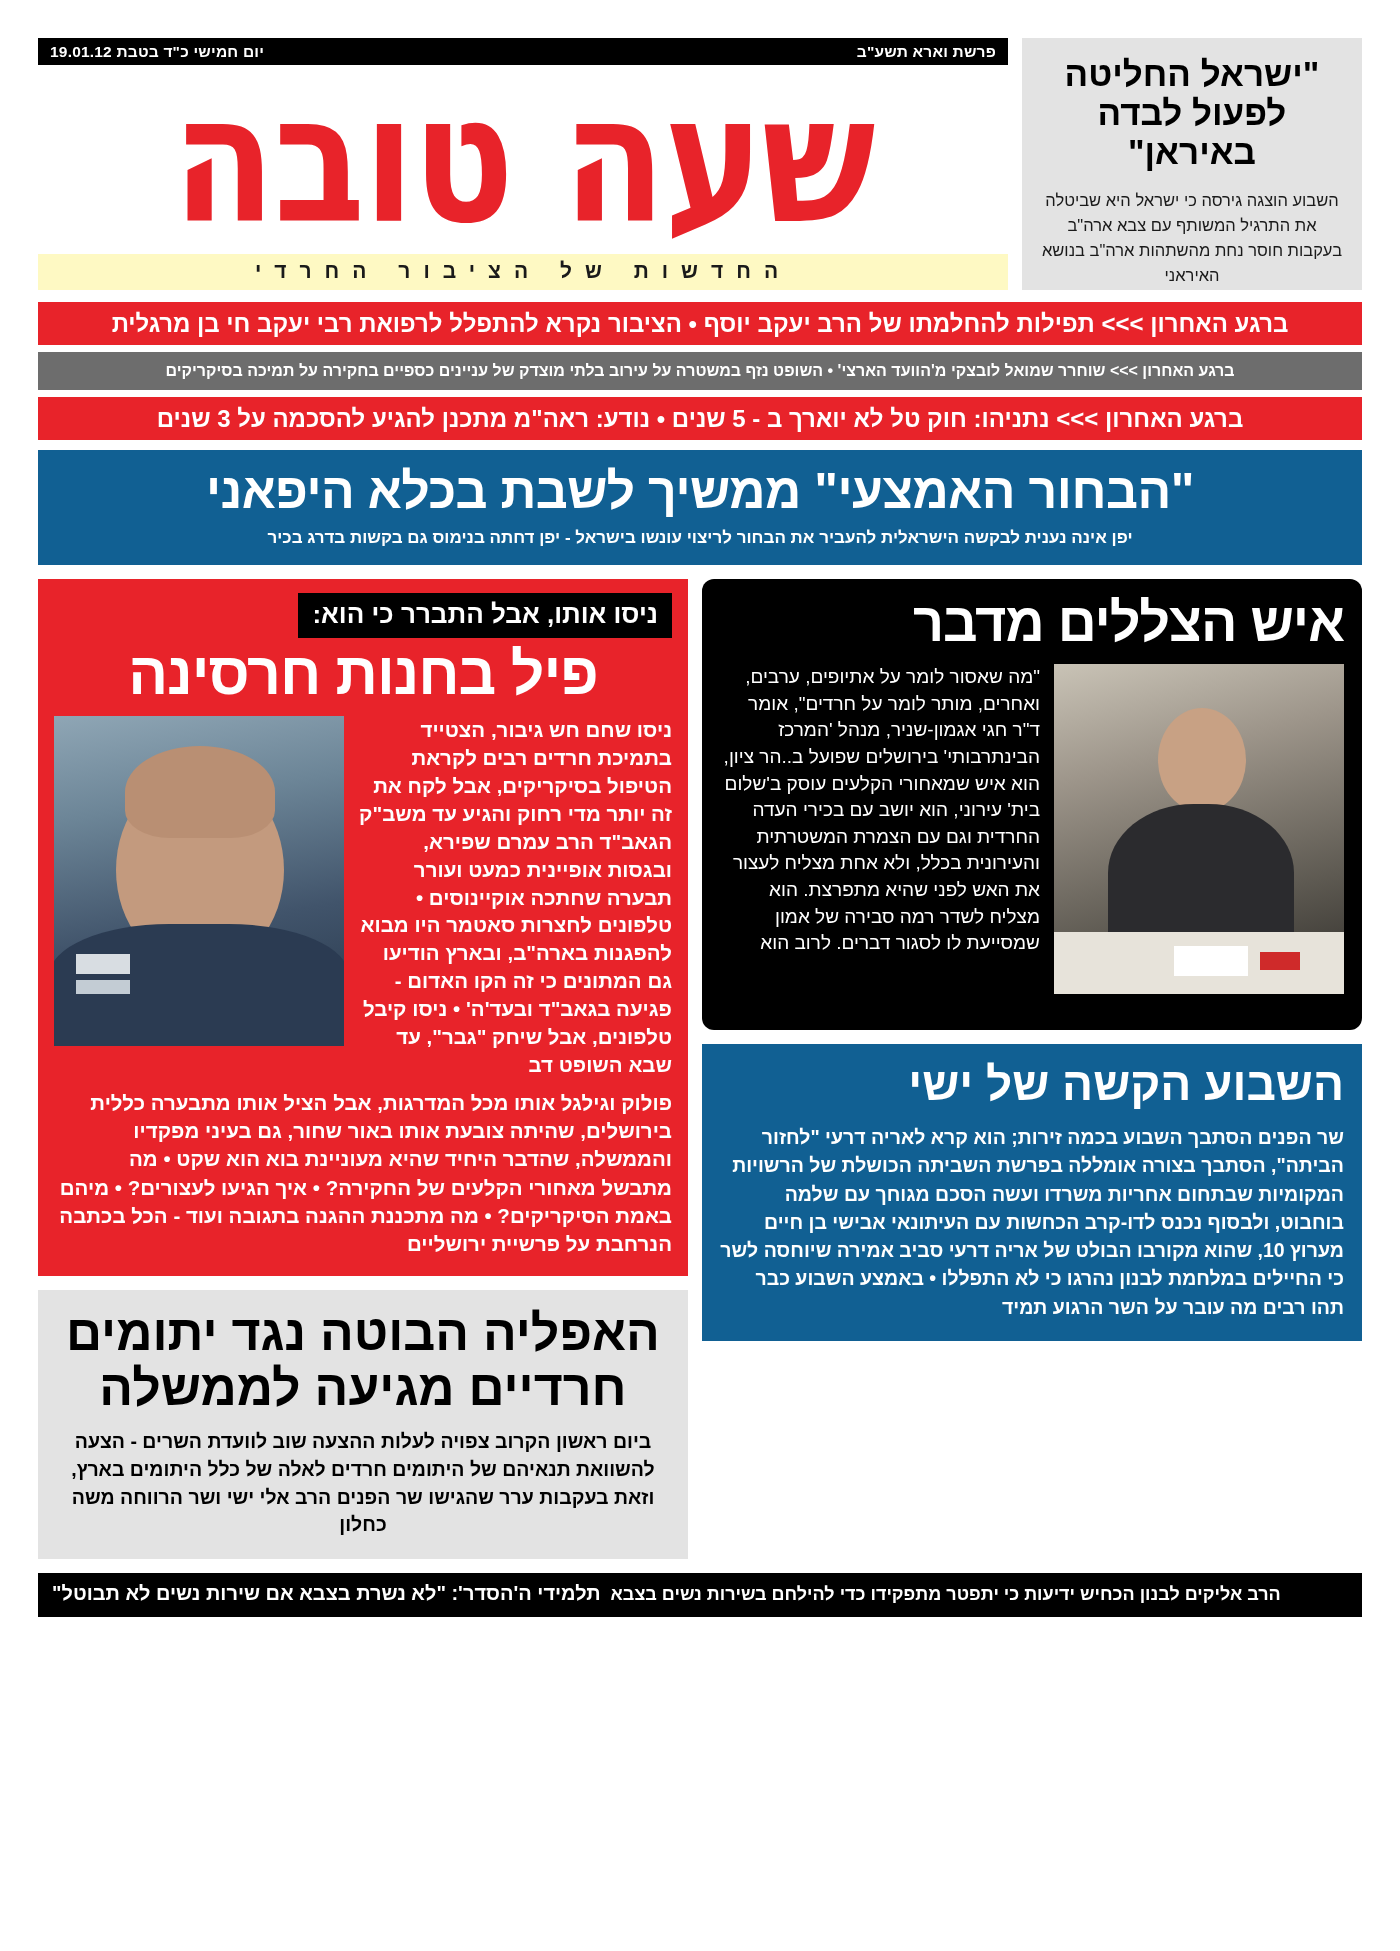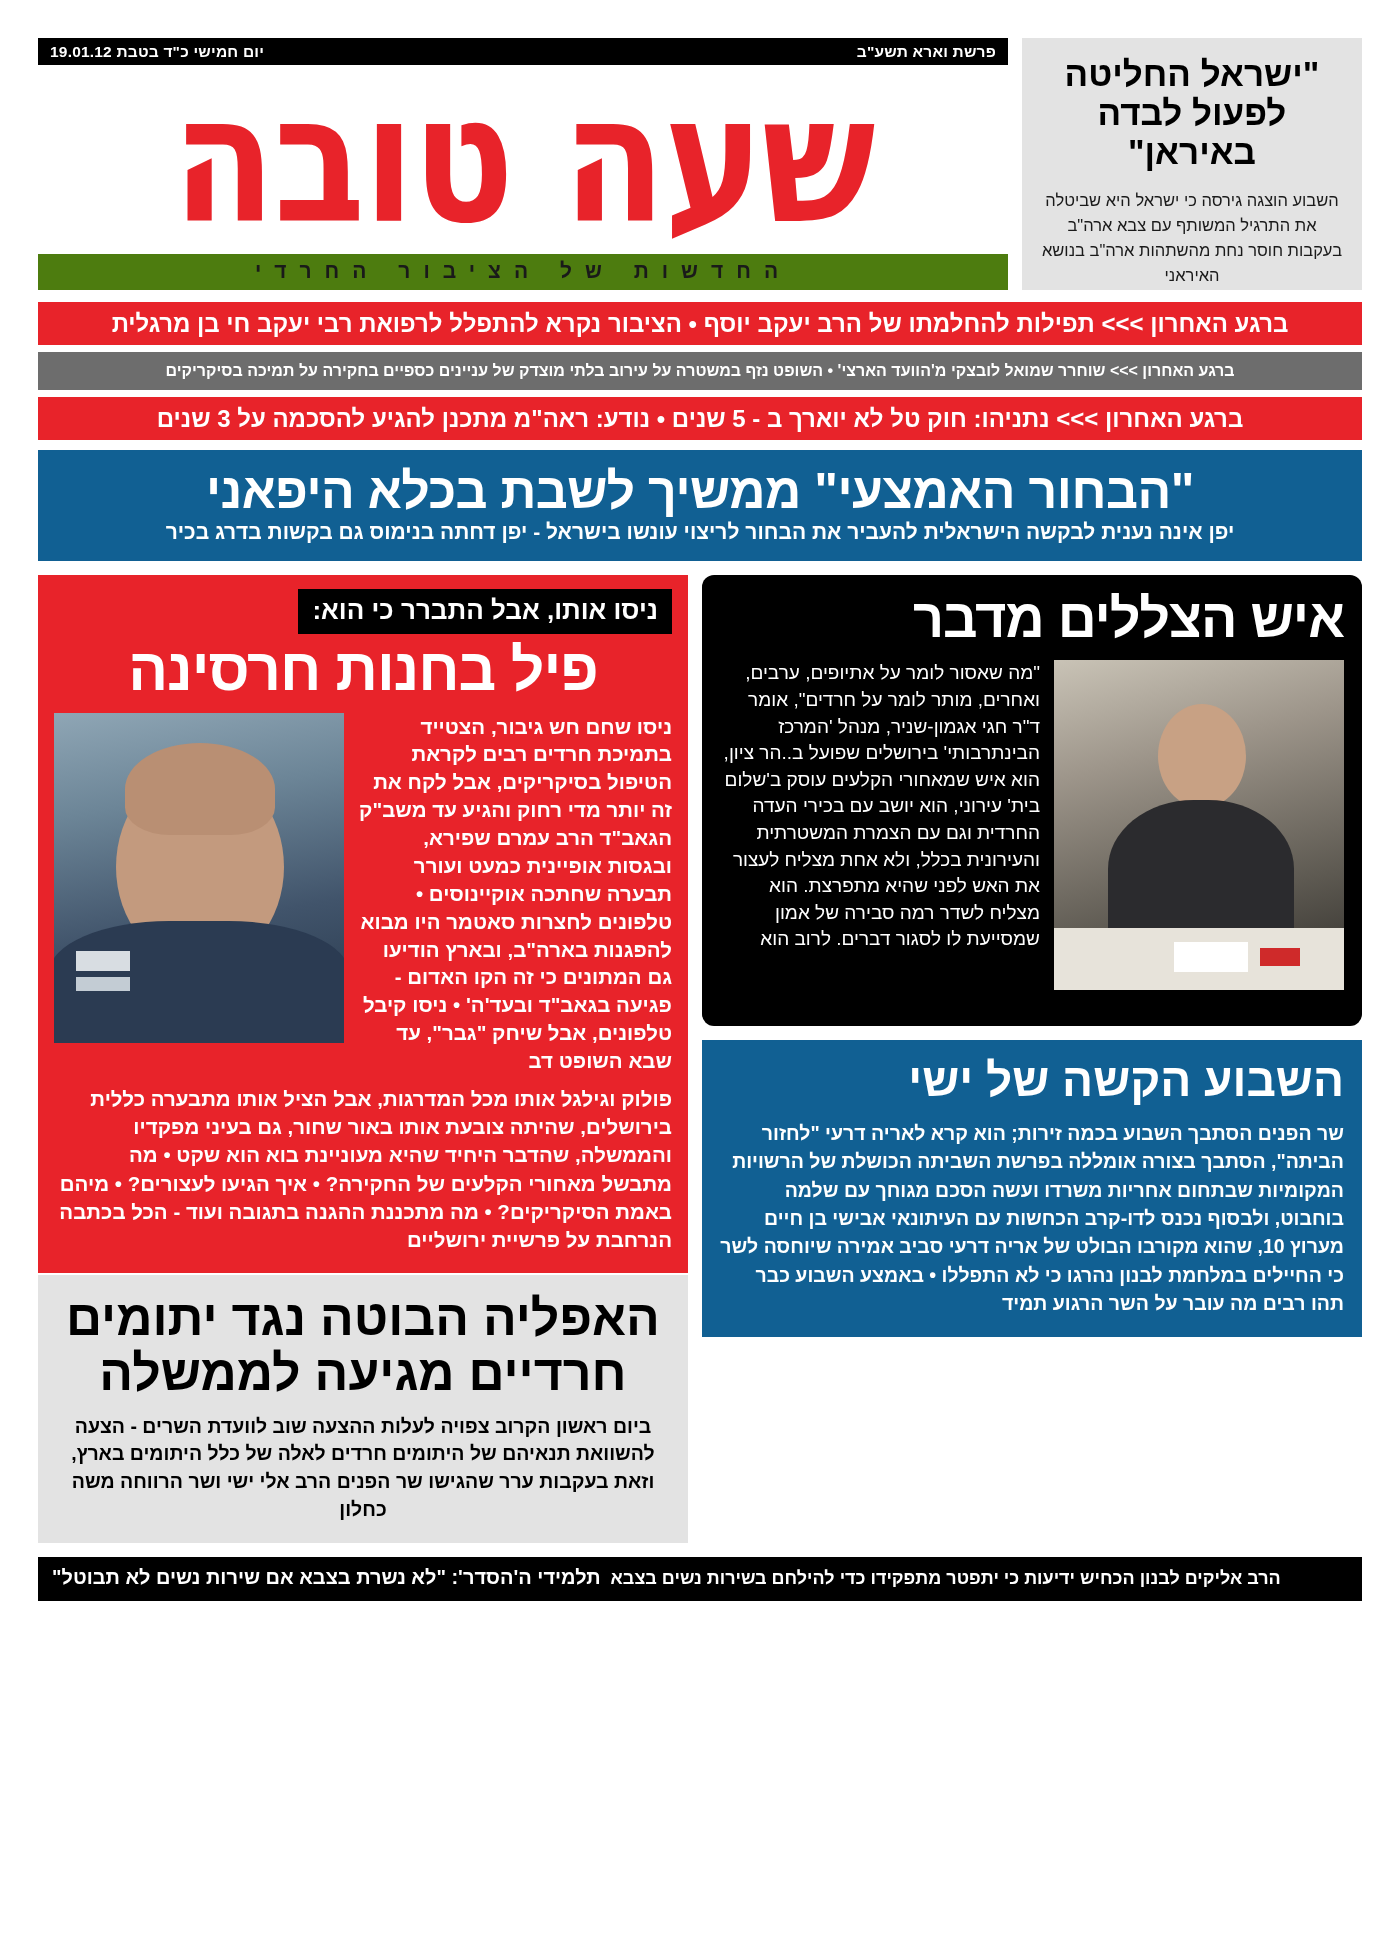--- a/index.html
+++ b/index.html
@@ -60,21 +60,21 @@
     font-size: 150px;
     line-height: .92;
     font-weight: bold;
     letter-spacing: -2px;
     white-space: nowrap;
     transform: scaleY(1.18);
     transform-origin: center;
     font-family: "DejaVu Sans", "Liberation Sans", sans-serif;
   }
   .logo-sub {
-    background: #4d7c0f;
+    background: #fef9c3;
     color: #1a1a1a;
     text-align: center;
     font-size: 21px;
     font-weight: bold;
     letter-spacing: 13px;
     padding: 5px 0 7px 0;
     height: 36px;
     margin-top: 6px;
   }
 
@@ -123,33 +123,34 @@
     text-align: center;
     margin-bottom: 14px;
   }
   .lead-title {
     font-size: 50px;
     font-weight: bold;
     line-height: 1.08;
     letter-spacing: -.5px;
   }
   .lead-sub {
-    font-size: 21px;
-    font-weight: bold;
+    font-size: 17px;
+    font-weight: bold;
+    margin-top: 9px;
     line-height: 1.3;
   }
 
   
   .grid {
     display: flex;
     flex-direction: row-reverse;
     gap: 14px;
     align-items: flex-start;
   }
-  .col-right { width: 650px; display: flex; flex-direction: column; gap: 2px; }
+  .col-right { width: 650px; display: flex; flex-direction: column; gap: 14px; }
   .col-left  { width: 660px; display: flex; flex-direction: column; gap: 14px; }
 
   
   .feature-red {
     background: #e8232a;
     color: #ffffff;
     padding: 14px 16px 18px 16px;
   }
   .kicker-black {
     background: #000000;

